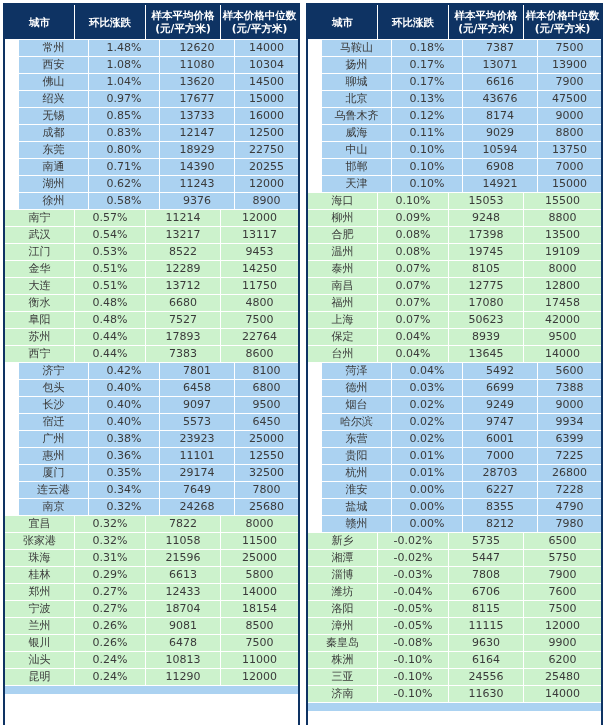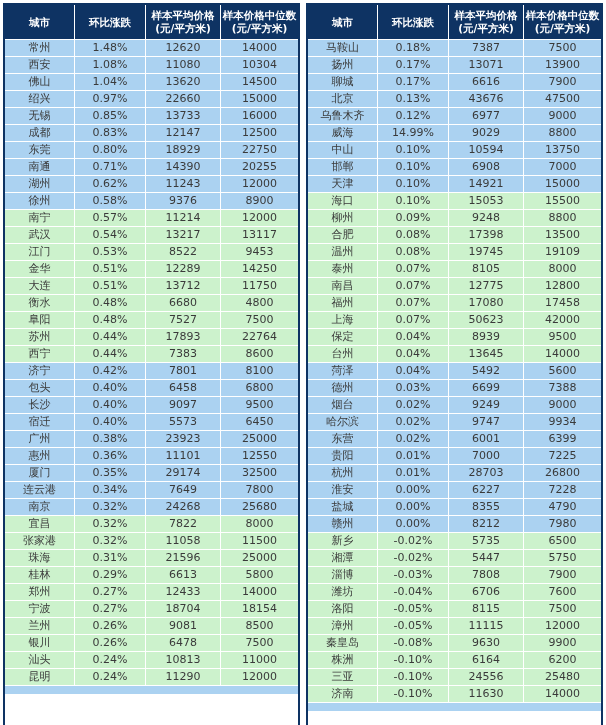--- a/index.html
+++ b/index.html
@@ -21,21 +21,21 @@
   }
   .th{
     display:flex;flex-direction:column;align-items:center;justify-content:center;
     font-size:10.5px;font-weight:bold;line-height:13px;text-align:center;
     border-right:1px solid #fff;box-sizing:border-box;
   }
   .th:last-child{border-right:none;}
   .row{
     display:flex;height:17px;box-sizing:border-box;border-top:1px solid #fff;
   }
-  .row-blue{background:var(--row-blue,#abd2f1);}
+  .row-blue{background:var(--row-blue,#abd2f1);margin-left:14px;}
   .row-green{background:var(--row-green,#ccf2cc);}
   .cell{
     display:flex;align-items:center;justify-content:center;
     font-size:11px;color:var(--text,#3a3a3a);line-height:16px;
     border-right:1px solid #fff;box-sizing:border-box;
     white-space:nowrap;overflow:hidden;
   }
   .cell:last-child{border-right:none;}
   .col-city{width:70px;flex:0 0 70px;}
   .col-change{width:71px;flex:0 0 71px;}
@@ -83,21 +83,21 @@
         </div>
         <div class="row row-blue">
           <div class="cell col-city">佛山</div>
           <div class="cell col-change">1.04%</div>
           <div class="cell col-avg">13620</div>
           <div class="cell col-median">14500</div>
         </div>
         <div class="row row-blue">
           <div class="cell col-city">绍兴</div>
           <div class="cell col-change">0.97%</div>
-          <div class="cell col-avg">22660</div>
+          <div class="cell col-avg">17677</div>
           <div class="cell col-median">15000</div>
         </div>
         <div class="row row-blue">
           <div class="cell col-city">无锡</div>
           <div class="cell col-change">0.85%</div>
           <div class="cell col-avg">13733</div>
           <div class="cell col-median">16000</div>
         </div>
         <div class="row row-blue">
           <div class="cell col-city">成都</div>
@@ -339,26 +339,26 @@
         </div>
         <div class="row row-blue">
           <div class="cell col-city">北京</div>
           <div class="cell col-change">0.13%</div>
           <div class="cell col-avg">43676</div>
           <div class="cell col-median">47500</div>
         </div>
         <div class="row row-blue">
           <div class="cell col-city">乌鲁木齐</div>
           <div class="cell col-change">0.12%</div>
-          <div class="cell col-avg">6977</div>
+          <div class="cell col-avg">8174</div>
           <div class="cell col-median">9000</div>
         </div>
         <div class="row row-blue">
           <div class="cell col-city">威海</div>
-          <div class="cell col-change">14.99%</div>
+          <div class="cell col-change">0.11%</div>
           <div class="cell col-avg">9029</div>
           <div class="cell col-median">8800</div>
         </div>
         <div class="row row-blue">
           <div class="cell col-city">中山</div>
           <div class="cell col-change">0.10%</div>
           <div class="cell col-avg">10594</div>
           <div class="cell col-median">13750</div>
         </div>
         <div class="row row-blue">

